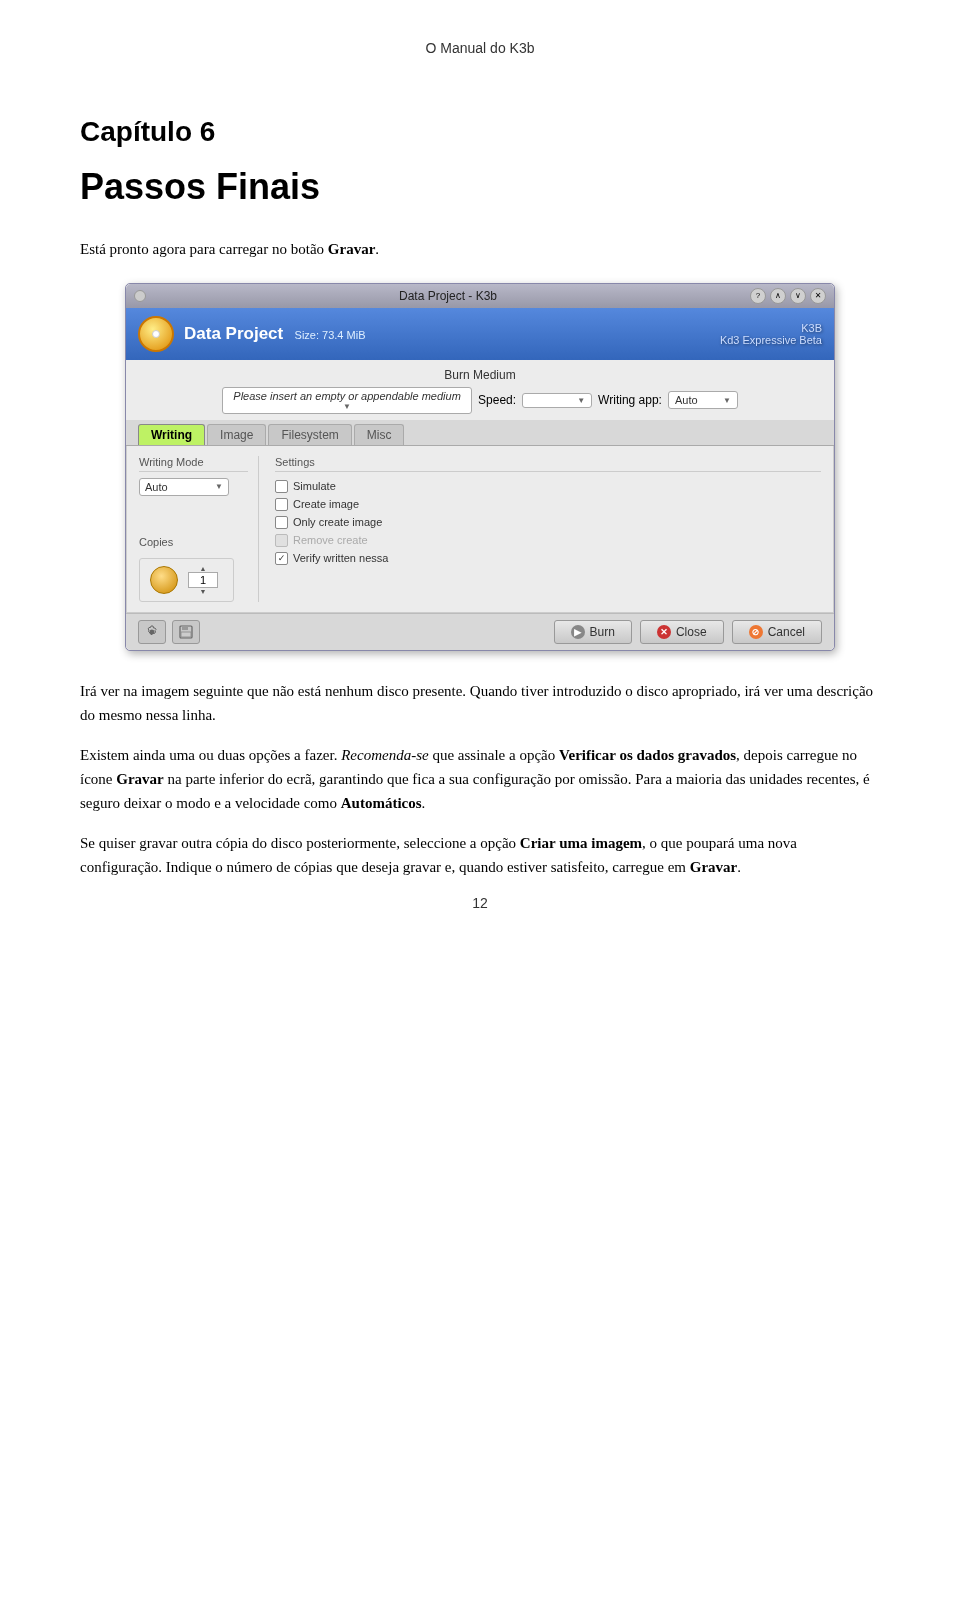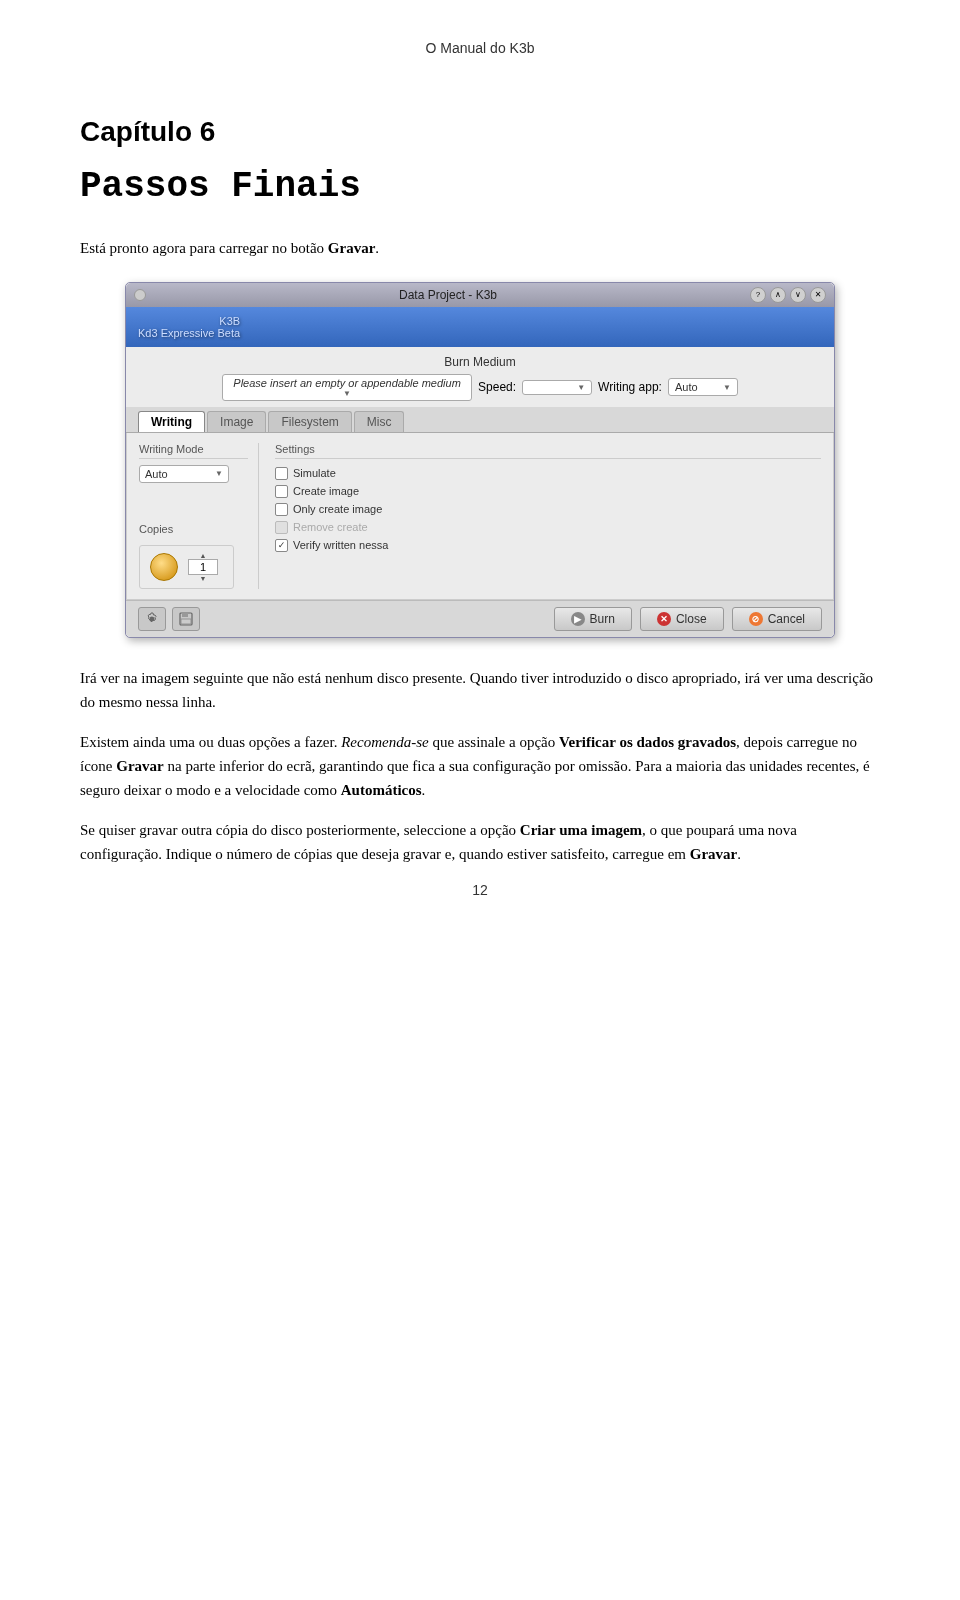--- a/index.html
+++ b/index.html
@@ -29,21 +29,21 @@
       font-weight: bold;
       color: #000;
       margin-bottom: 18px;
       font-family: Arial, sans-serif;
     }
     .chapter-title {
       font-size: 36px;
       font-weight: bold;
       color: #000;
       margin-bottom: 30px;
-      font-family: Liberation Mono, monospace;
+      font-family: Liberation Sans, sans-serif;
     }
     .intro-text {
       font-size: 15px;
       color: #000;
       margin-bottom: 22px;
       line-height: 1.5;
     }
     .intro-text strong {
       font-weight: bold;
     }
@@ -195,21 +195,21 @@
     .k3b-tab {
       padding: 3px 12px;
       font-size: 12px;
       border: 1px solid #aaa;
       border-bottom: none;
       border-radius: 3px 3px 0 0;
       cursor: pointer;
       color: #333;
     }
     .k3b-tab.active {
-      background: #ffffff;
+      background: #bef264;
       font-weight: bold;
       color: #000;
       border-color: #888;
     }
     .k3b-tab.inactive {
       background: #c8c8c8;
       color: #555;
     }
     
     .k3b-tab-content {
@@ -426,20 +426,30 @@
       <span class="titlebar-title">Data Project - K3b</span>
       <div class="titlebar-buttons">
         <div class="titlebar-btn">?</div>
         <div class="titlebar-btn">∧</div>
         <div class="titlebar-btn">∨</div>
         <div class="titlebar-btn">✕</div>
       </div>
     </div>
 
     <div class="k3b-header-bar">
+      <div style="display:flex; align-items:center; gap:10px;">
+
+        <div style="width:36px;height:36px;border-radius:50%;background:radial-gradient(circle at 40% 35%, #ffee88, #dd8800);border:2px solid #cc7700;position:relative;display:flex;align-items:center;justify-content:center;">
+          <div style="width:8px;height:8px;border-radius:50%;background:#ffffff;border:1px solid #ccc;"></div>
+        </div>
+        <div>
+          <span class="k3b-project-title">Data Project</span>
+          <span class="k3b-size">Size: 73.4 MiB</span>
+        </div>
+      </div>
       <div class="k3b-logo">
         <span>K3B</span>
         <span>Kd3 Expressive Beta</span>
       </div>
     </div>
 
     <div class="k3b-burn-section">
       <div class="k3b-burn-label">Burn Medium</div>
       <div class="k3b-burn-row">
         <div class="k3b-select-medium">

